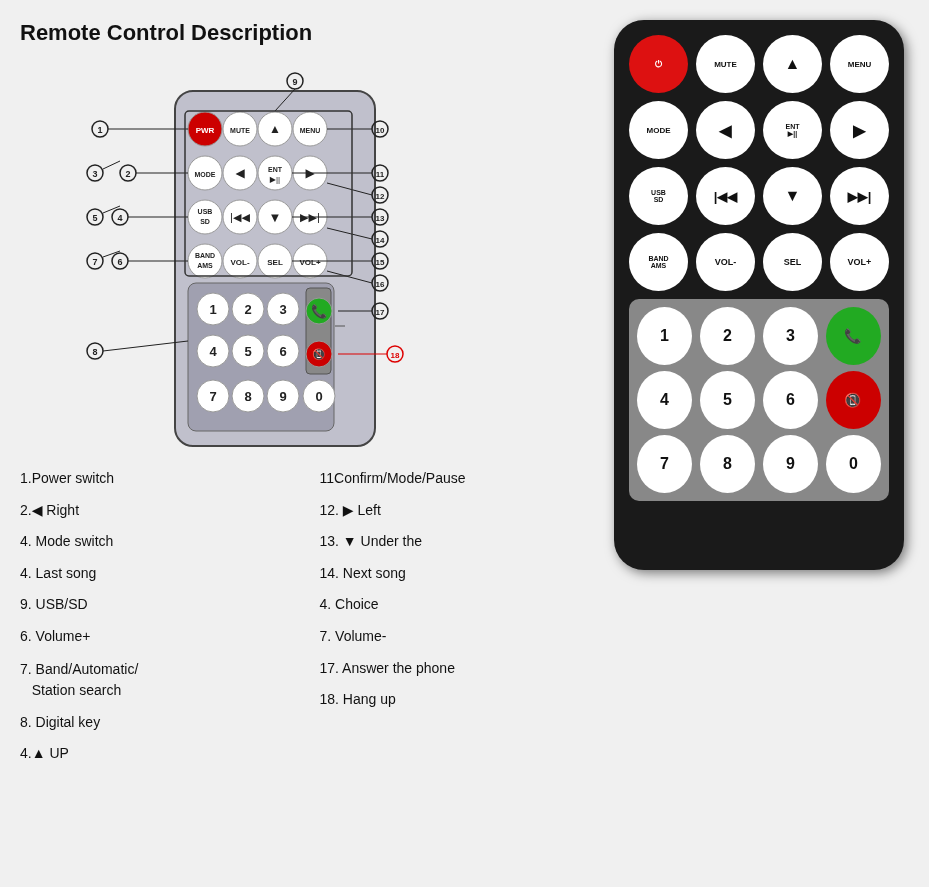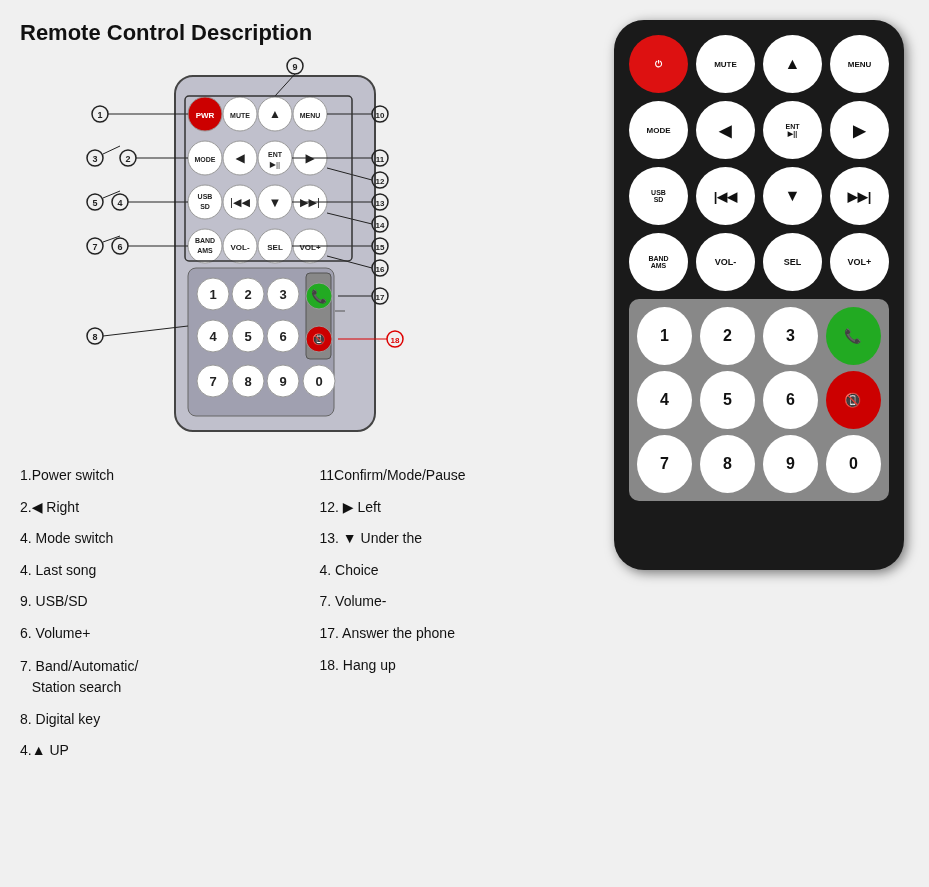--- a/index.html
+++ b/index.html
@@ -18,28 +18,29 @@
       background: #f0f0f0;
       padding: 10px;
     }
     .left-panel {
       flex: 1;
       padding: 10px;
     }
     .page-title {
       font-size: 22px;
       font-weight: bold;
+      margin-bottom: 15px;
       color: #111;
     }
     
     .description-grid {
       display: grid;
       grid-template-columns: 1fr 1fr;
       gap: 8px 30px;
-      margin-top: 14px;
+      margin-top: 2px;
     }
     .desc-item {
       padding: 6px 0;
       font-size: 14px;
       color: #111;
       line-height: 1.4;
     }
     
     .right-panel {
       width: 320px;
@@ -322,20 +323,23 @@
         <div class="desc-item">
           <span>11Confirm/Mode/Pause</span>
         </div>
         <div class="desc-item">
           <span>12. ▶ Left</span>
         </div>
         <div class="desc-item">
           <span>13. ▼ Under the</span>
         </div>
         <div class="desc-item">
+          <span>14. Next song</span>
+        </div>
+        <div class="desc-item">
           <span>4. Choice</span>
         </div>
         <div class="desc-item">
           <span>7. Volume-</span>
         </div>
         <div class="desc-item">
           <span>17. Answer the phone</span>
         </div>
         <div class="desc-item">
           <span>18. Hang up</span>

